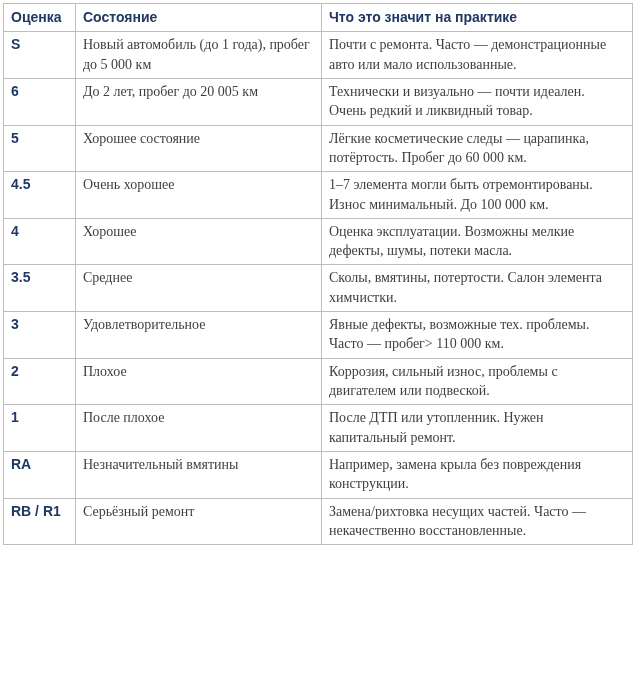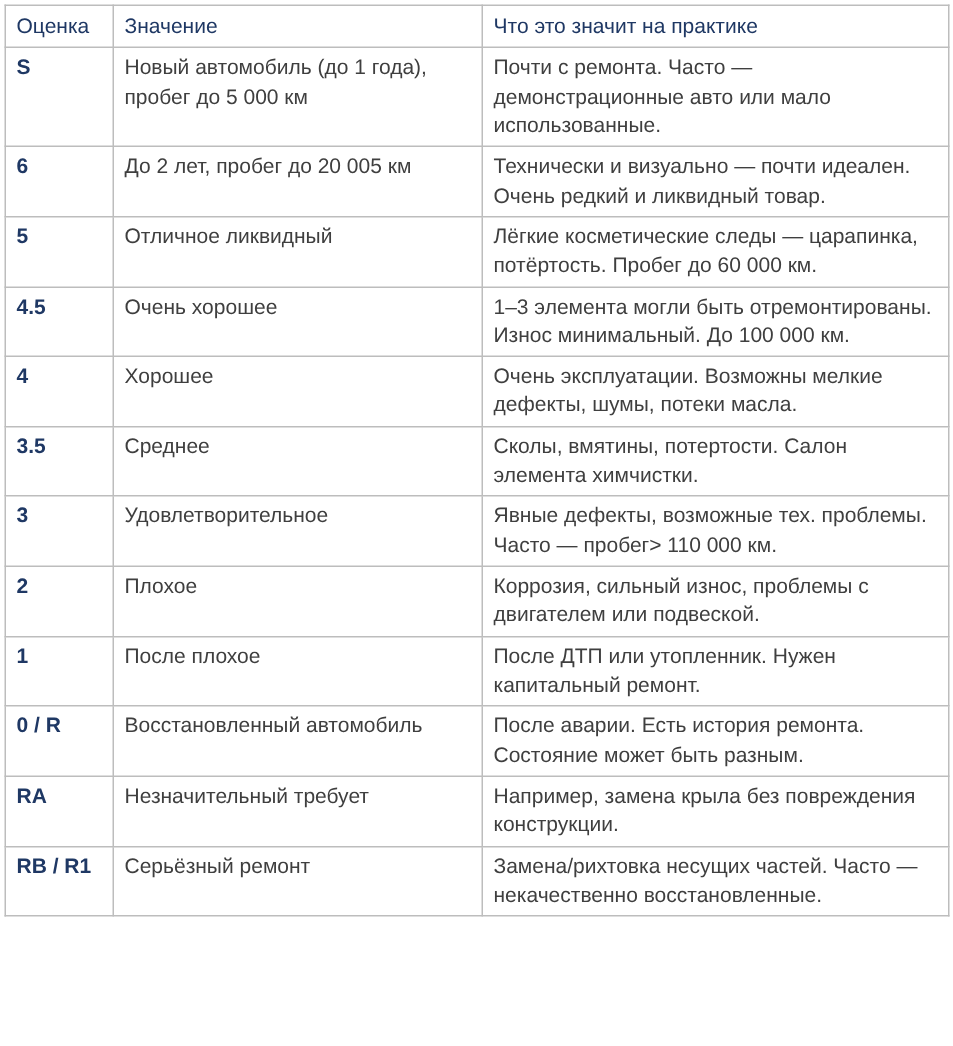--- a/index.html
+++ b/index.html
@@ -23,78 +23,79 @@
     border: 1px solid #bdbdbd;
     vertical-align: top;
     text-align: left;
     padding: 3px 8px 4px 7px;
     font-size: 14px;
     line-height: 1.38;
     word-wrap: break-word;
   }
   table.grades th {
     color: #1f3864;
-    font-weight: normal;
+    font-weight: bold;
     padding-top: 4px;
     padding-bottom: 4px;
   }
   td.grade-cell {
     color: #1f3864;
     font-weight: bold;
   }
   td.meaning-cell,
   td.practice-cell {
     color: #3f3f3f;
+    font-family: Liberation Serif, serif;
   }
   col.c-grade   { width: 72px; }
   col.c-meaning { width: 246px; }
   col.c-practice{ width: 311px; }
 </style>
 </head>
 <body>
 
 <div class="page">
   <table class="grades">
     <colgroup>
       <col class="c-grade">
       <col class="c-meaning">
       <col class="c-practice">
     </colgroup>
     <thead>
       <tr>
         <th>Оценка</th>
-        <th>Значение</th>
+        <th>Состояние</th>
         <th>Что это значит на практике</th>
       </tr>
     </thead>
     <tbody>
       <tr>
         <td class="grade-cell">S</td>
         <td class="meaning-cell">Новый автомобиль (до 1 года), пробег до 5 000 км</td>
         <td class="practice-cell">Почти с ремонта. Часто — демонстрационные авто или мало использованные.</td>
       </tr>
       <tr>
         <td class="grade-cell">6</td>
         <td class="meaning-cell">До 2 лет, пробег до 20 005 км</td>
         <td class="practice-cell">Технически и визуально — почти идеален. Очень редкий и ликвидный товар.</td>
       </tr>
       <tr>
         <td class="grade-cell">5</td>
-        <td class="meaning-cell">Отличное ликвидный</td>
+        <td class="meaning-cell">Хорошее состояние</td>
         <td class="practice-cell">Лёгкие косметические следы — царапинка, потёртость. Пробег до 60 000 км.</td>
       </tr>
       <tr>
         <td class="grade-cell">4.5</td>
         <td class="meaning-cell">Очень хорошее</td>
-        <td class="practice-cell">1–3 элемента могли быть отремонтированы. Износ минимальный. До 100 000 км.</td>
+        <td class="practice-cell">1–7 элемента могли быть отремонтированы. Износ минимальный. До 100 000 км.</td>
       </tr>
       <tr>
         <td class="grade-cell">4</td>
         <td class="meaning-cell">Хорошее</td>
-        <td class="practice-cell">Очень эксплуатации. Возможны мелкие дефекты, шумы, потеки масла.</td>
+        <td class="practice-cell">Оценка эксплуатации. Возможны мелкие дефекты, шумы, потеки масла.</td>
       </tr>
       <tr>
         <td class="grade-cell">3.5</td>
         <td class="meaning-cell">Среднее</td>
         <td class="practice-cell">Сколы, вмятины, потертости. Салон элемента химчистки.</td>
       </tr>
       <tr>
         <td class="grade-cell">3</td>
         <td class="meaning-cell">Удовлетворительное</td>
         <td class="practice-cell">Явные дефекты, возможные тех. проблемы. Часто — пробег&gt; 110 000 км.</td>
@@ -103,27 +104,22 @@
         <td class="grade-cell">2</td>
         <td class="meaning-cell">Плохое</td>
         <td class="practice-cell">Коррозия, сильный износ, проблемы с двигателем или подвеской.</td>
       </tr>
       <tr>
         <td class="grade-cell">1</td>
         <td class="meaning-cell">После плохое</td>
         <td class="practice-cell">После ДТП или утопленник. Нужен капитальный ремонт.</td>
       </tr>
       <tr>
-        <td class="grade-cell">0 / R</td>
-        <td class="meaning-cell">Восстановленный автомобиль</td>
-        <td class="practice-cell">После аварии. Есть история ремонта. Состояние может быть разным.</td>
-      </tr>
-      <tr>
         <td class="grade-cell">RA</td>
-        <td class="meaning-cell">Незначительный требует</td>
+        <td class="meaning-cell">Незначительный вмятины</td>
         <td class="practice-cell">Например, замена крыла без повреждения конструкции.</td>
       </tr>
       <tr>
         <td class="grade-cell">RB / R1</td>
         <td class="meaning-cell">Серьёзный ремонт</td>
         <td class="practice-cell">Замена/рихтовка несущих частей. Часто — некачественно восстановленные.</td>
       </tr>
     </tbody>
   </table>
 </div>

